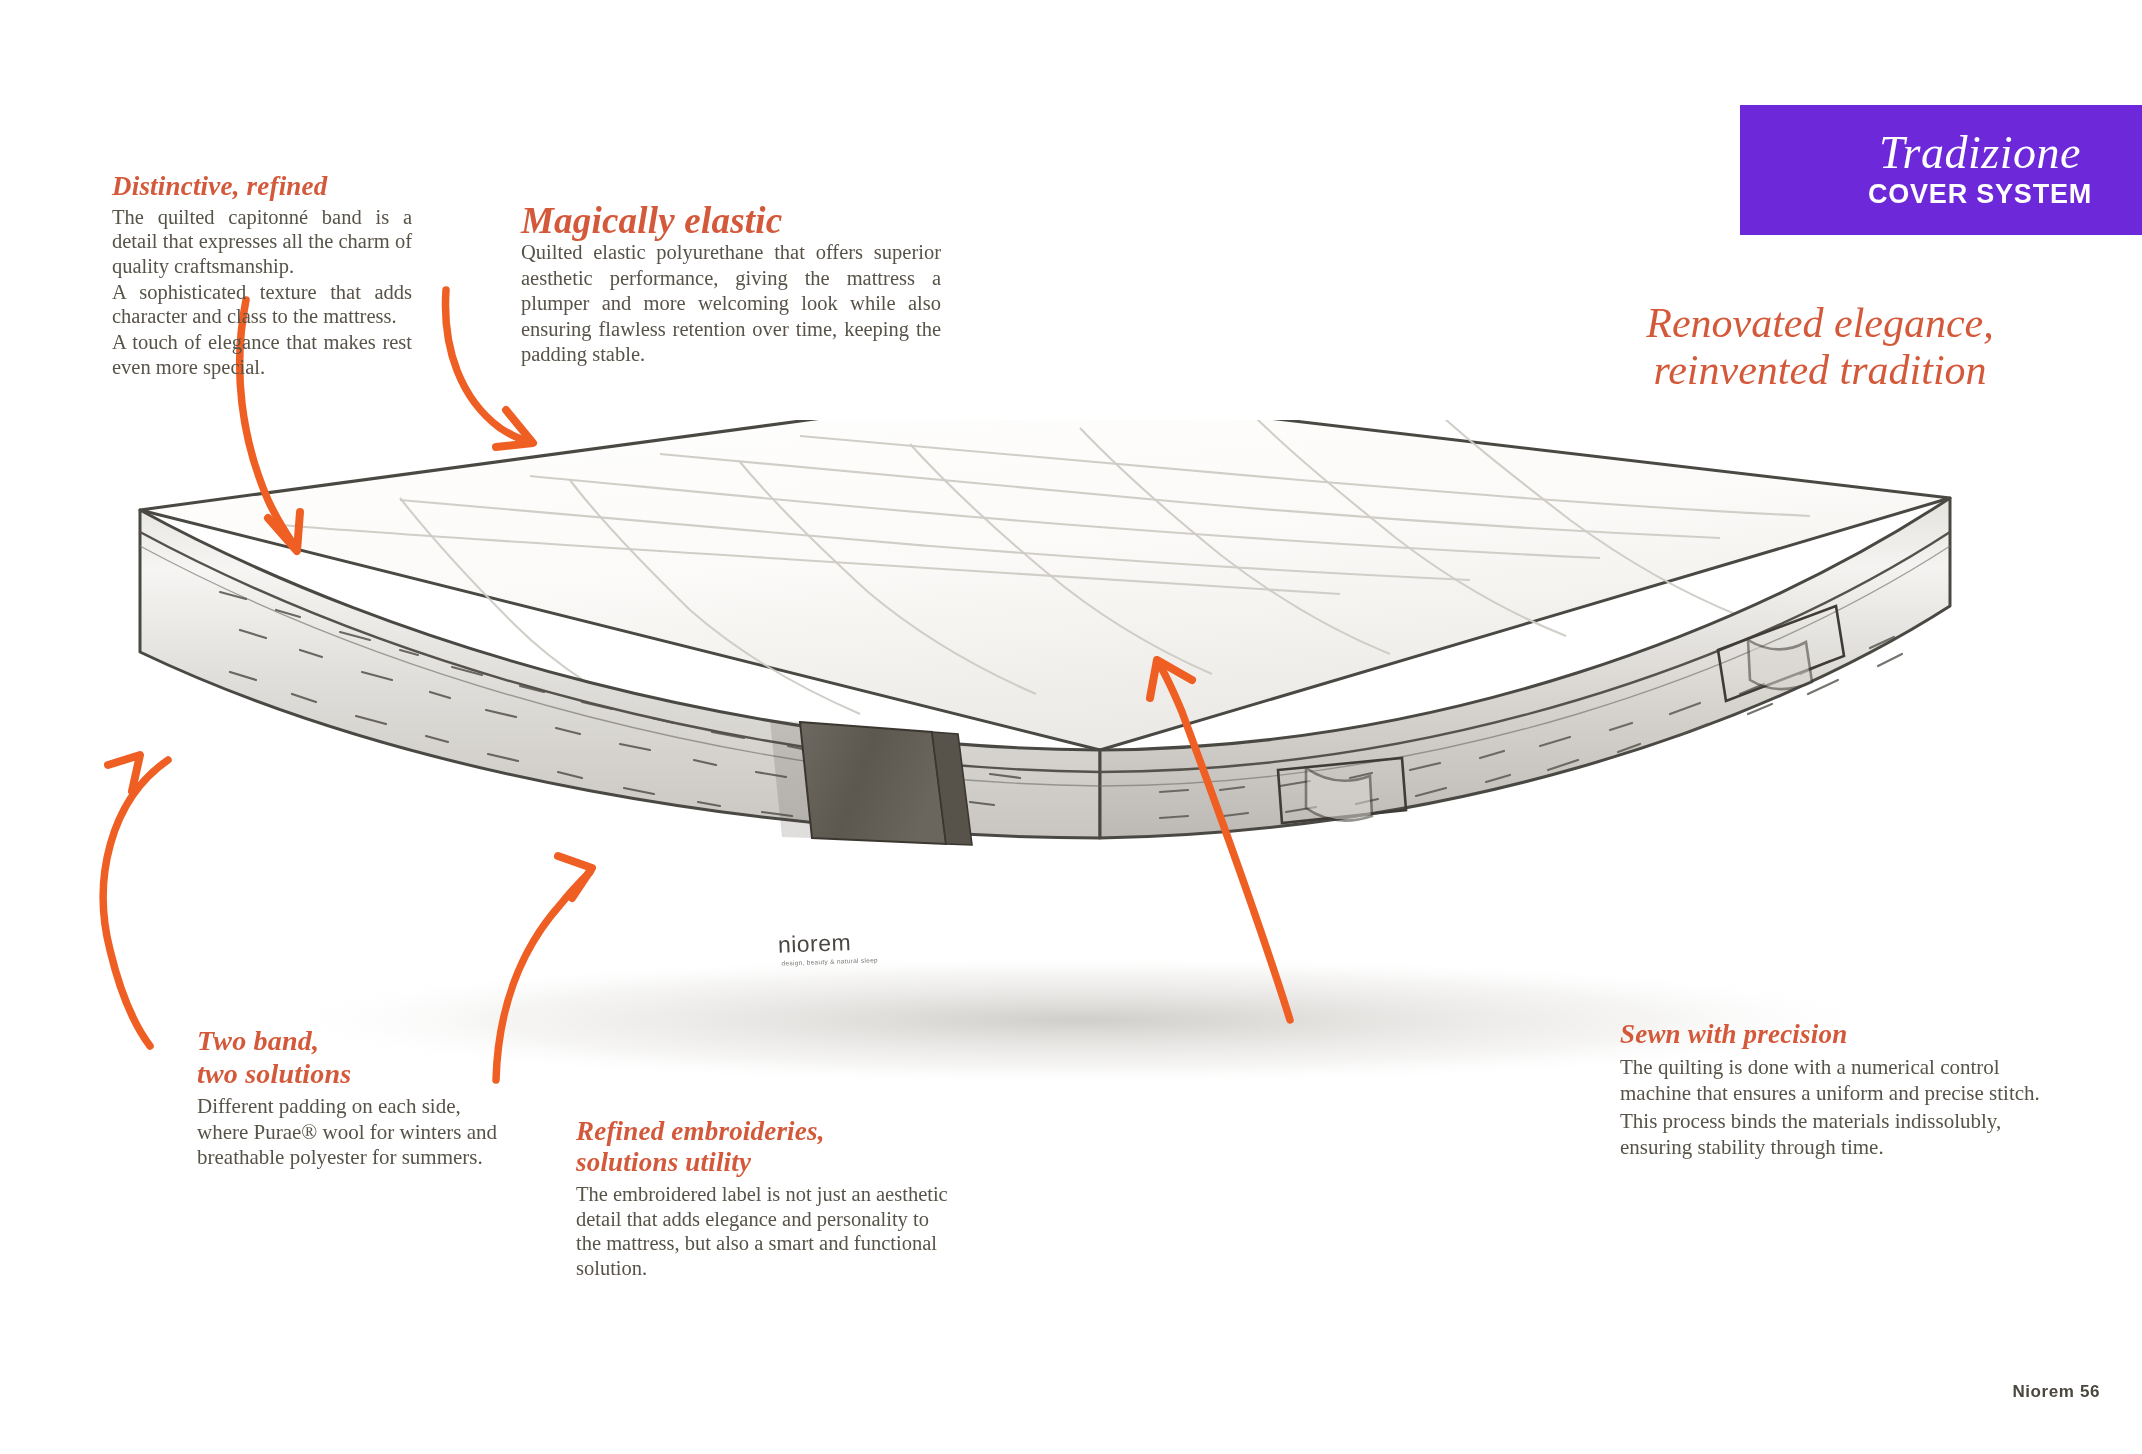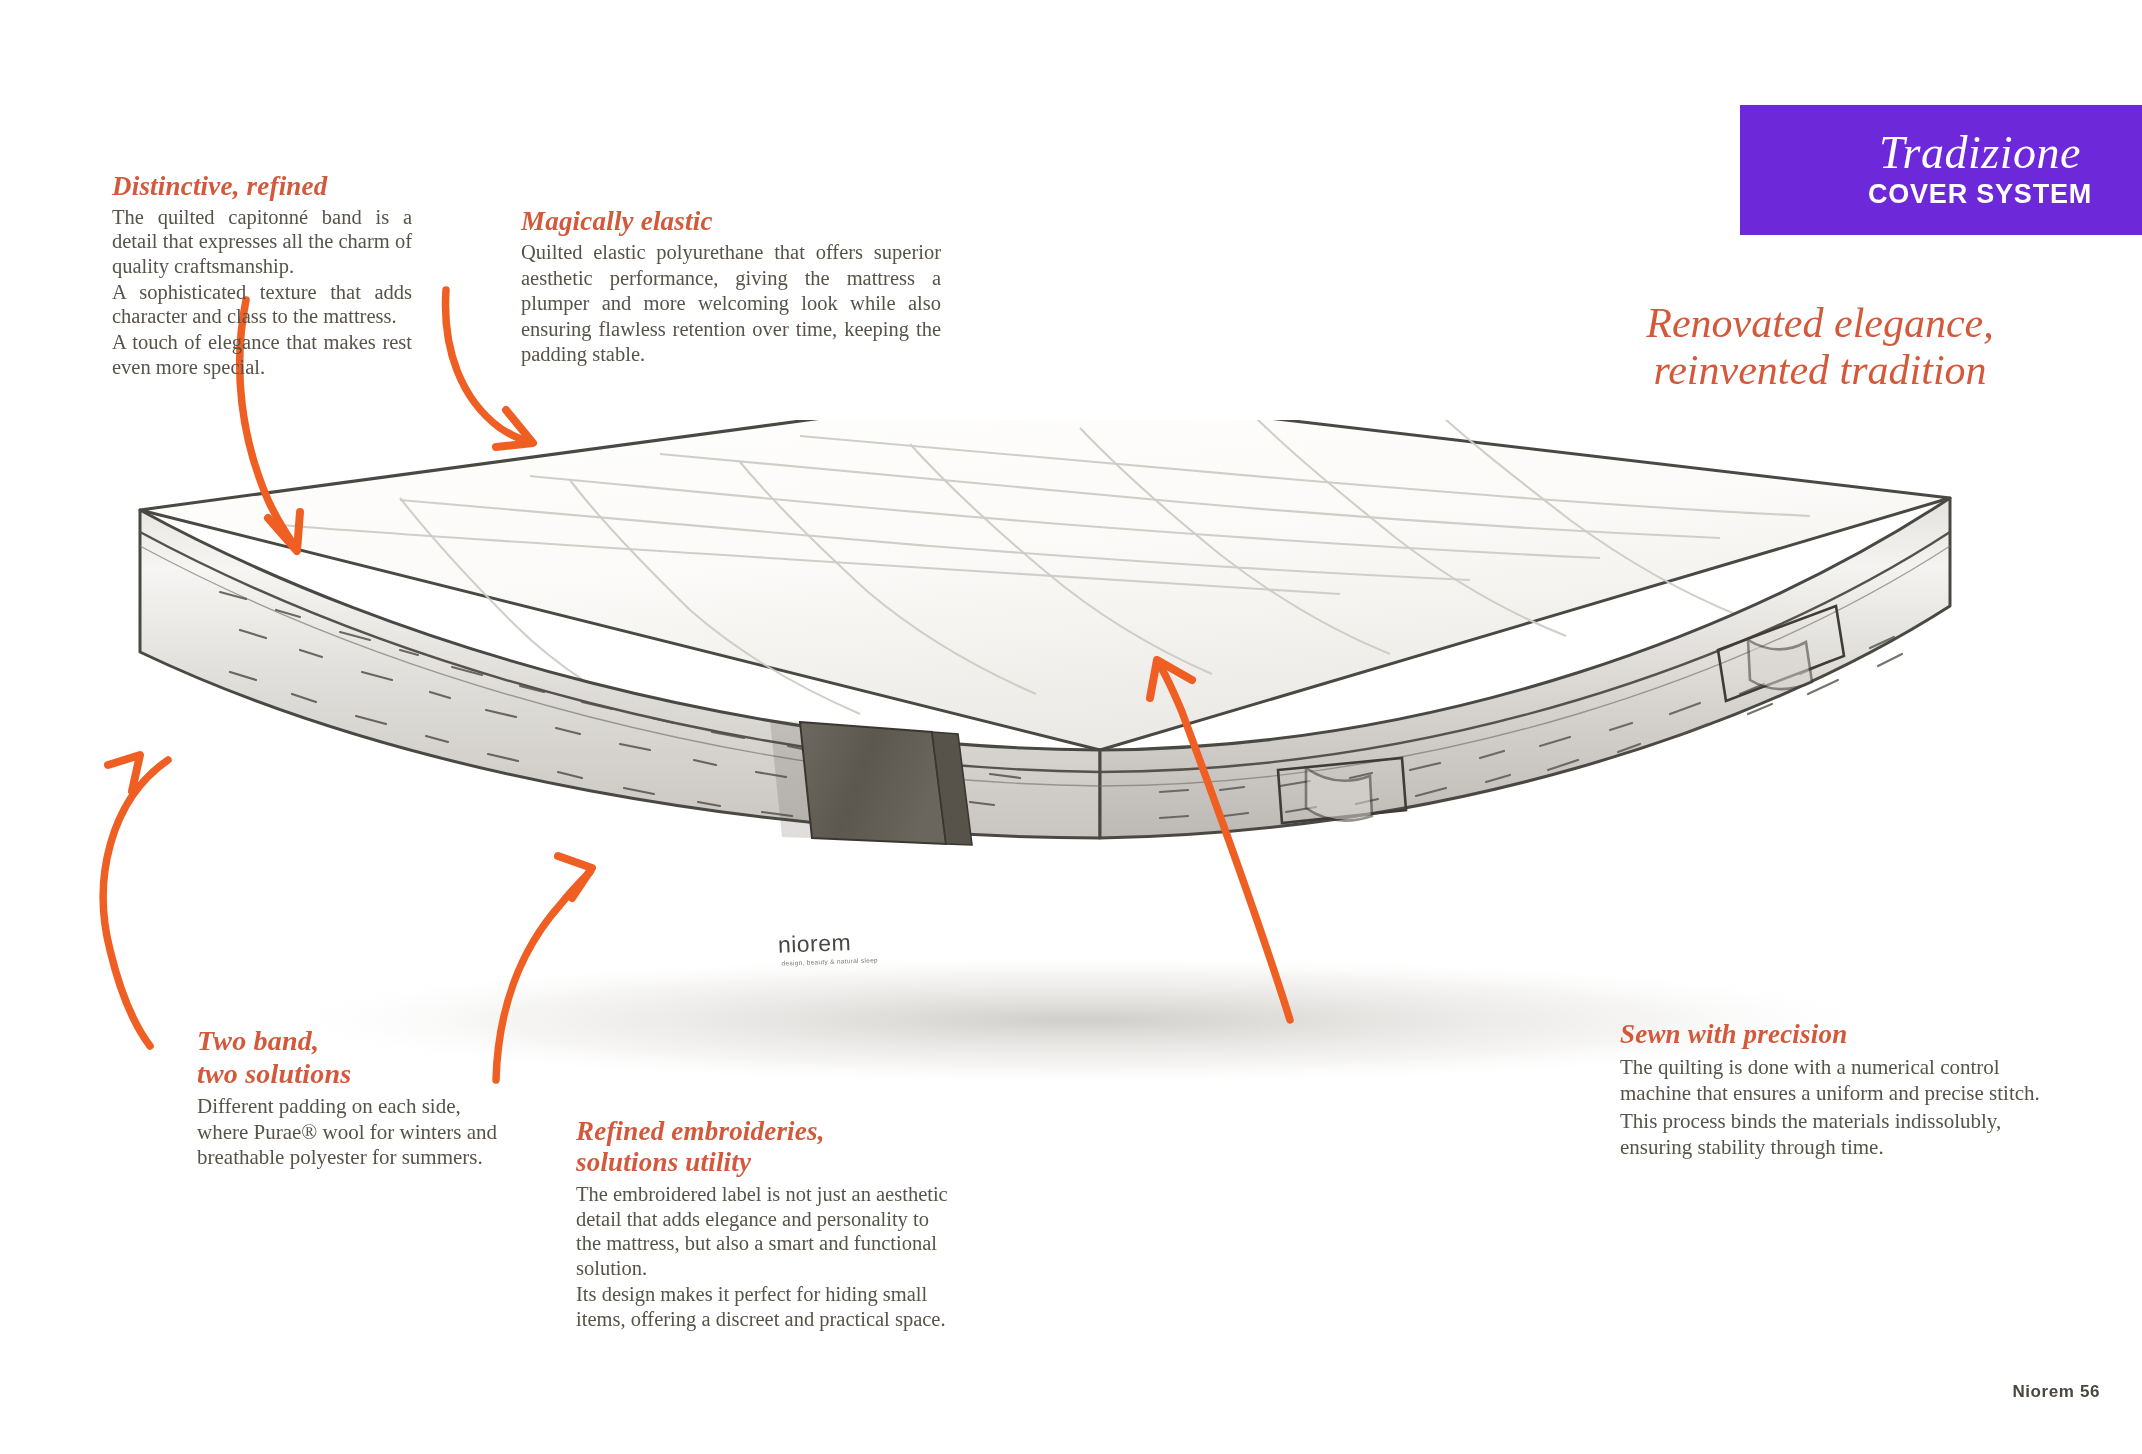--- a/index.html
+++ b/index.html
@@ -29,21 +29,21 @@
     color: #585349;
     font-family: "Liberation Serif", serif;
   }
 
   
   #cal-distinctive { left: 112px; top: 155px; width: 300px; }
   #cal-distinctive h3 { font-size: 27px; line-height: 30px; }
   #cal-distinctive p { font-size: 20.5px; line-height: 24.3px; text-align: justify; }
 
   #cal-elastic { left: 521px; top: 190px; width: 420px; }
-  #cal-elastic h3 { font-size: 27px; line-height: 30px; }
+  #cal-elastic h3 { font-size: 37px; line-height: 30px; }
   #cal-elastic p { font-size: 20.5px; line-height: 25.5px; text-align: justify; }
 
   #cal-twosides { left: 197px; top: 1008px; width: 300px; }
   #cal-twosides h3 { font-size: 28px; line-height: 33px; }
   #cal-twosides p { font-size: 21px; line-height: 25.5px; }
 
   #cal-embroideries { left: 576px; top: 1100px; width: 380px; }
   #cal-embroideries h3 { font-size: 27px; line-height: 31px; }
   #cal-embroideries p { font-size: 20.5px; line-height: 24.5px; }
 
@@ -344,21 +344,20 @@
     </h3>
     <p>Different padding on each side, where Purae® wool for winters and breathable polyester for summers.</p>
   </div>
 
   <div class="callout" id="cal-embroideries">
     <h3>
       <span>Refined embroideries,</span><br>
       <span>solutions utility</span>
     </h3>
     <p>The embroidered label is not just an aesthetic detail that adds elegance and personality to the mattress, but also a smart and functional solution.</p>
-    <p>Its design makes it perfect for hiding small items, offering a discreet and practical space.</p>
   </div>
 
   <div class="callout" id="cal-sewn">
     <h3>Sewn with precision</h3>
     <p>The quilting is done with a numerical control machine that ensures a uniform and precise stitch.</p>
     <p>This process binds the materials indissolubly, ensuring stability through time.</p>
   </div>
 
   <div id="footer">Niorem  56</div>
 

